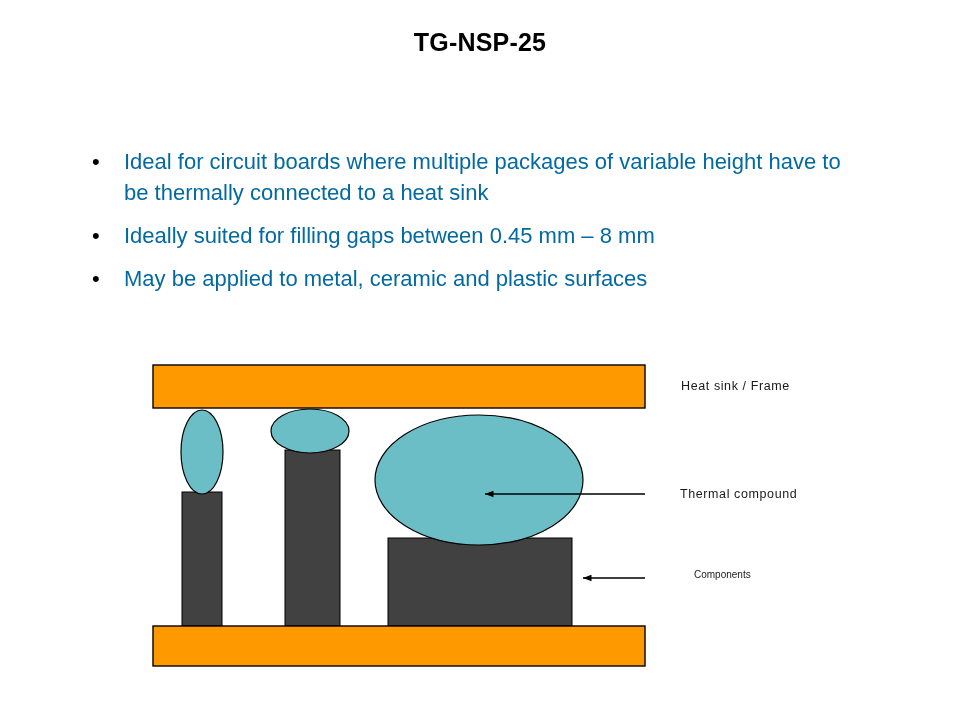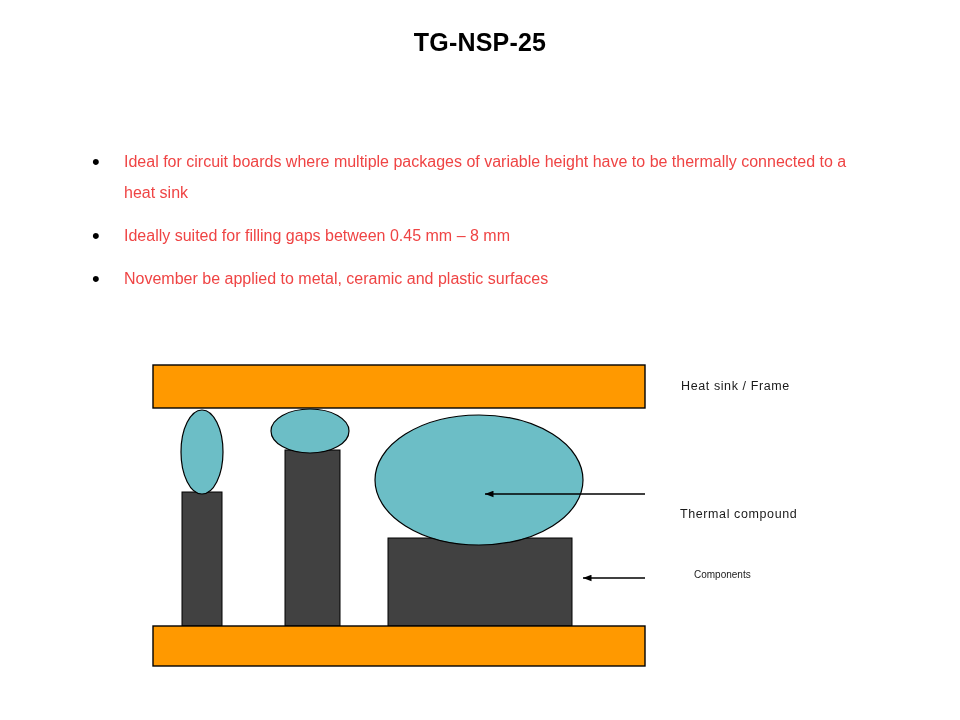--- a/index.html
+++ b/index.html
@@ -51,41 +51,41 @@
     flex: 0 0 36px;
     font-size: 22px;
     line-height: 31px;
     color: #000000;
     text-align: left;
     padding-left: 4px;
     box-sizing: border-box;
   }
   .bullet-text {
     flex: 1 1 auto;
-    font-size: 16px;
+    font-size: 22px;
     line-height: 31px;
-    color: #ef4444;
+    color: #0369a1;
   }
 
   
   #diagram {
     position: absolute;
     left: 0;
     top: 0;
     width: 960px;
     height: 720px;
   }
   .dg-label {
     position: absolute;
     font-size: 12.5px;
     color: #1a1a1a;
     white-space: nowrap;
   }
   #label-heatsink  { left: 681px; top: 379px; letter-spacing: 0.6px; }
-  #label-thermal   { left: 680px; top: 487px; letter-spacing: 0.6px; margin-top: 20px; }
+  #label-thermal   { left: 680px; top: 487px; letter-spacing: 0.6px; }
   #label-components{ left: 694px; top: 569px; font-size: 10px; letter-spacing: 0px; }
 </style>
 </head>
 <body>
 
 <div id="slide">
 
   <div id="slide-title">TG-NSP-25</div>
 
   <div id="bullet-list">
@@ -95,21 +95,21 @@
       <span class="bullet-text">Ideal for circuit boards where multiple packages of variable height have to be thermally connected to a heat sink</span>
     </div>
 
     <div class="bullet-row">
       <span class="bullet-mark">•</span>
       <span class="bullet-text">Ideally suited for filling gaps between 0.45 mm – 8 mm</span>
     </div>
 
     <div class="bullet-row">
       <span class="bullet-mark">•</span>
-      <span class="bullet-text">November be applied to metal, ceramic and plastic surfaces</span>
+      <span class="bullet-text">May be applied to metal, ceramic and plastic surfaces</span>
     </div>
 
   </div>
 
   <div id="diagram">
 
     <svg id="diagram-svg" width="960" height="720" viewBox="0 0 960 720">
       <defs>
         <marker id="arrowhead" markerWidth="9" markerHeight="7" refX="8.5" refY="3.5" orient="auto" markerUnits="userSpaceOnUse">
           <polygon points="8.5 3.5, 0 0.2, 0 6.8" fill="#000000"></polygon>

